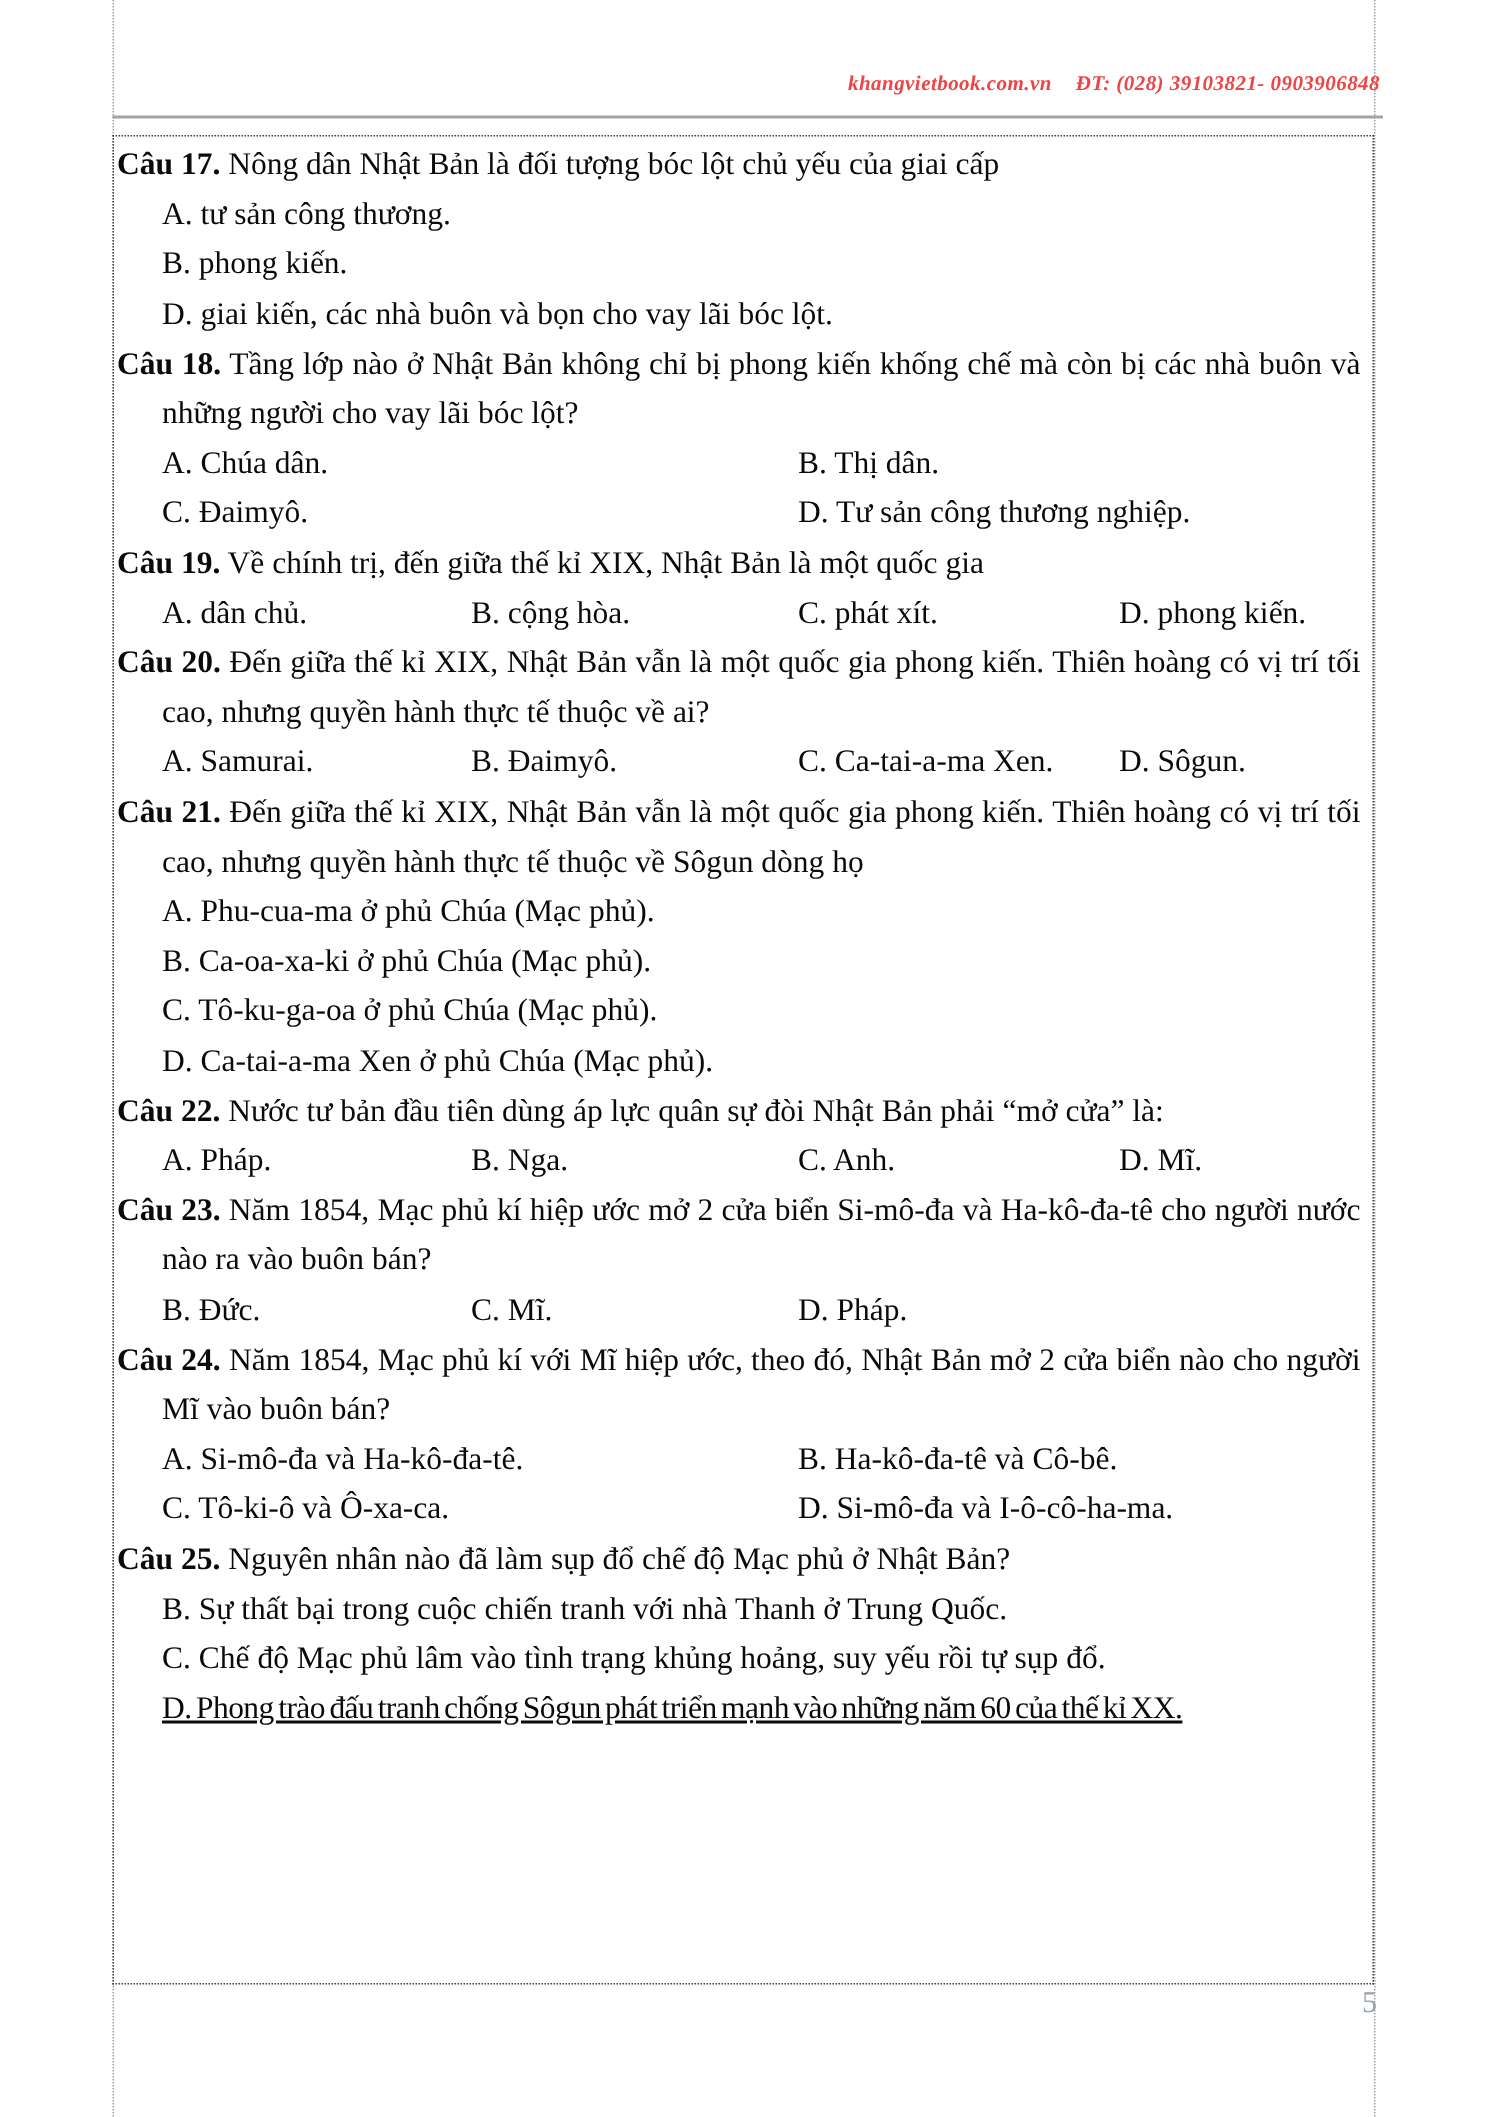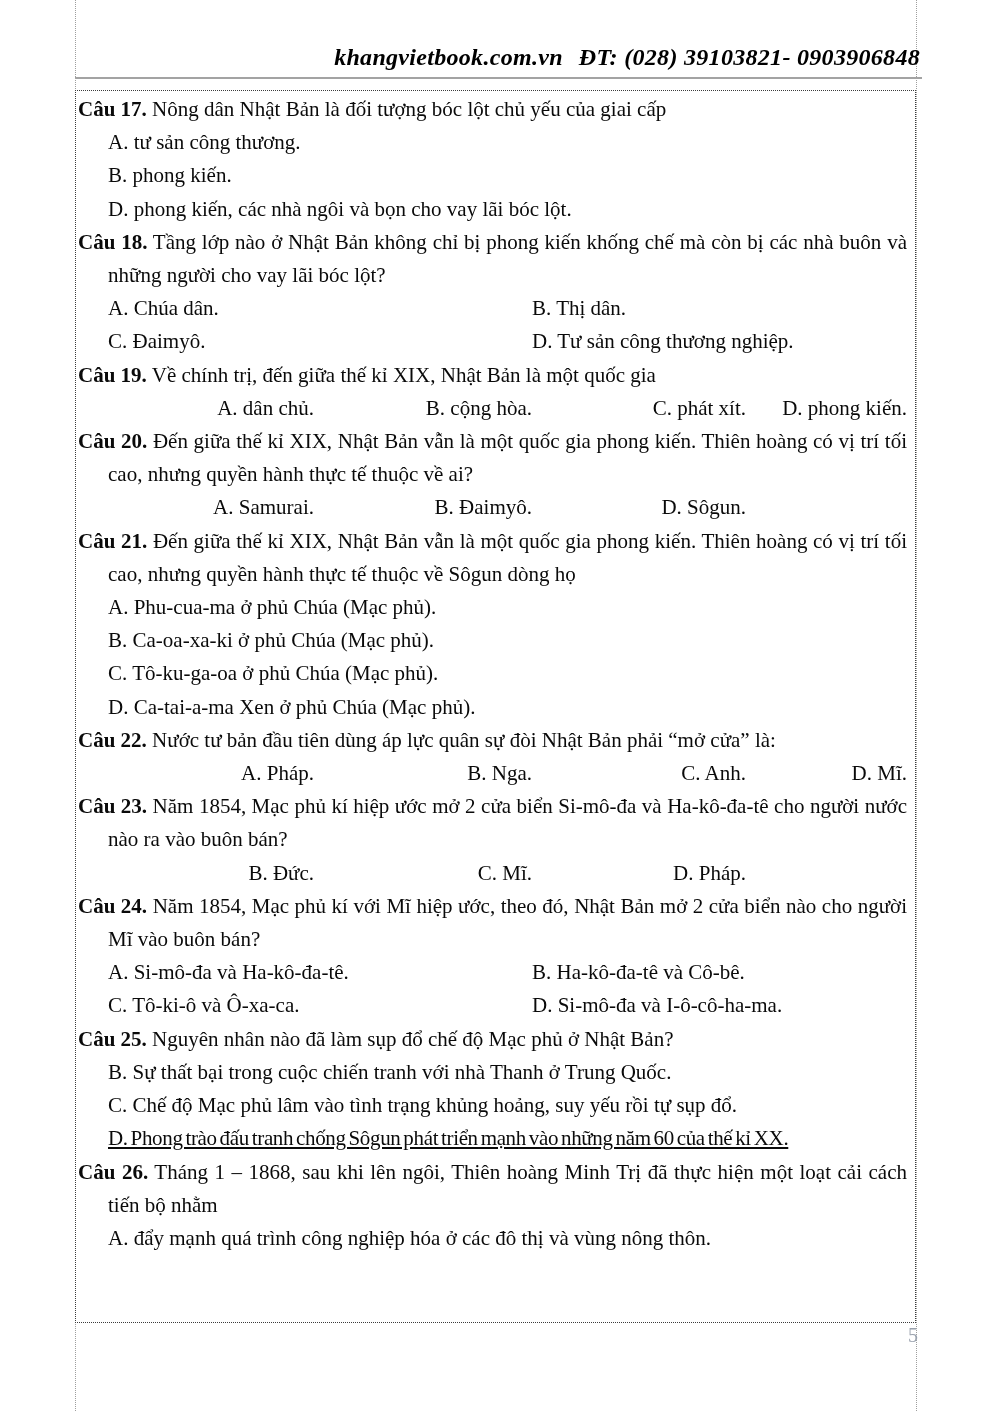--- a/index.html
+++ b/index.html
@@ -15,22 +15,22 @@
     position: absolute; top: 0; bottom: 0; width: 0;
     border-left: 1px dotted #9e9e9e;
   }
   .vline.left  { left: 75px; }
   .vline.right { left: 916px; }
 
   .header {
     position: absolute; top: 42px; left: 75px; width: 845px;
     text-align: right;
     font-style: italic; font-weight: bold;
-    font-size: 24px; line-height: 30px;
-    color: #000000;
+    font-size: 14px; line-height: 30px;
+    color: #ef4444;
     letter-spacing: 0.3px;
     white-space: nowrap;
   }
   .header .gap { display: inline-block; width: 16px; }
 
   .hrule {
     position: absolute; top: 77px; left: 75px; width: 847px; height: 0;
     border-top: 2px solid #a3a3a3;
   }
 
@@ -55,21 +55,20 @@
   .opts.rows .opt { padding-left: 30px; white-space: nowrap; }
   .opts.grid2 {
     display: grid;
     grid-template-columns: 424px 1fr;
     padding-left: 30px;
   }
   .opts.grid4 {
     display: grid;
     grid-template-columns: 206px 218px 214px 1fr;
     padding-left: 30px;
-    text-align: right;
   }
   .opts.grid2 .opt, .opts.grid4 .opt { white-space: nowrap; }
   .opt.tight { letter-spacing: -0.35px; word-spacing: -2px; text-decoration: underline; }
 
   .pagenum {
     position: absolute; top: 1324px; left: 75px; width: 843px;
     text-align: right;
     font-size: 20px;
     color: #99a1ad;
   }
@@ -85,21 +84,21 @@
 </div>
 
 <div class="hrule"></div>
 
 <div class="content">
     <div>
       <p class="q-text"><span class="q-num">Câu 17.</span> <span>Nông dân Nhật Bản là đối tượng bóc lột chủ yếu của giai cấp</span></p>
       <div class="opts rows">
         <div class="opt">A. tư sản công thương.</div>
         <div class="opt">B. phong kiến.</div>
-        <div class="opt">D. phong kiến, các nhà ngôi và bọn cho vay lãi bóc lột.</div>
+        <div class="opt">D. giai kiến, các nhà buôn và bọn cho vay lãi bóc lột.</div>
       </div>
     </div>
     <div>
       <p class="q-text"><span class="q-num">Câu 18.</span> <span>Tầng lớp nào ở Nhật Bản không chỉ bị phong kiến khống chế mà còn bị các nhà buôn và những người cho vay lãi bóc lột?</span></p>
       <div class="opts grid2">
         <div class="opt">A. Chúa dân.</div>
         <div class="opt">B. Thị dân.</div>
         <div class="opt">C. Đaimyô.</div>
         <div class="opt">D. Tư sản công thương nghiệp.</div>
       </div>
@@ -111,20 +110,21 @@
         <div class="opt">B. cộng hòa.</div>
         <div class="opt">C. phát xít.</div>
         <div class="opt">D. phong kiến.</div>
       </div>
     </div>
     <div>
       <p class="q-text"><span class="q-num">Câu 20.</span> <span>Đến giữa thế kỉ XIX, Nhật Bản vẫn là một quốc gia phong kiến. Thiên hoàng có vị trí tối cao, nhưng quyền hành thực tế thuộc về ai?</span></p>
       <div class="opts grid4">
         <div class="opt">A. Samurai.</div>
         <div class="opt">B. Đaimyô.</div>
+        <div class="opt">C. Ca-tai-a-ma Xen.</div>
         <div class="opt">D. Sôgun.</div>
       </div>
     </div>
     <div>
       <p class="q-text"><span class="q-num">Câu 21.</span> <span>Đến giữa thế kỉ XIX, Nhật Bản vẫn là một quốc gia phong kiến. Thiên hoàng có vị trí tối cao, nhưng quyền hành thực tế thuộc về Sôgun dòng họ</span></p>
       <div class="opts rows">
         <div class="opt">A. Phu-cua-ma ở phủ Chúa (Mạc phủ).</div>
         <div class="opt">B. Ca-oa-xa-ki ở phủ Chúa (Mạc phủ).</div>
         <div class="opt">C. Tô-ku-ga-oa ở phủ Chúa (Mạc phủ).</div>
         <div class="opt">D. Ca-tai-a-ma Xen ở phủ Chúa (Mạc phủ).</div>
@@ -157,21 +157,15 @@
       </div>
     </div>
     <div>
       <p class="q-text"><span class="q-num">Câu 25.</span> <span>Nguyên nhân nào đã làm sụp đổ chế độ Mạc phủ ở Nhật Bản?</span></p>
       <div class="opts rows">
         <div class="opt">B. Sự thất bại trong cuộc chiến tranh với nhà Thanh ở Trung Quốc.</div>
         <div class="opt">C. Chế độ Mạc phủ lâm vào tình trạng khủng hoảng, suy yếu rồi tự sụp đổ.</div>
         <div class="opt tight">D. Phong trào đấu tranh chống Sôgun phát triển mạnh vào những năm 60 của thế kỉ XX.</div>
       </div>
     </div>
-    <div>
-      <p class="q-text"><span class="q-num">Câu 26.</span> <span>Tháng 1 – 1868, sau khi lên ngôi, Thiên hoàng Minh Trị đã thực hiện một loạt cải cách tiến bộ nhằm</span></p>
-      <div class="opts rows">
-        <div class="opt">A. đẩy mạnh quá trình công nghiệp hóa ở các đô thị và vùng nông thôn.</div>
-      </div>
-    </div>
   </div>
 
 <div class="pagenum">5</div>
 
 </body></html>

